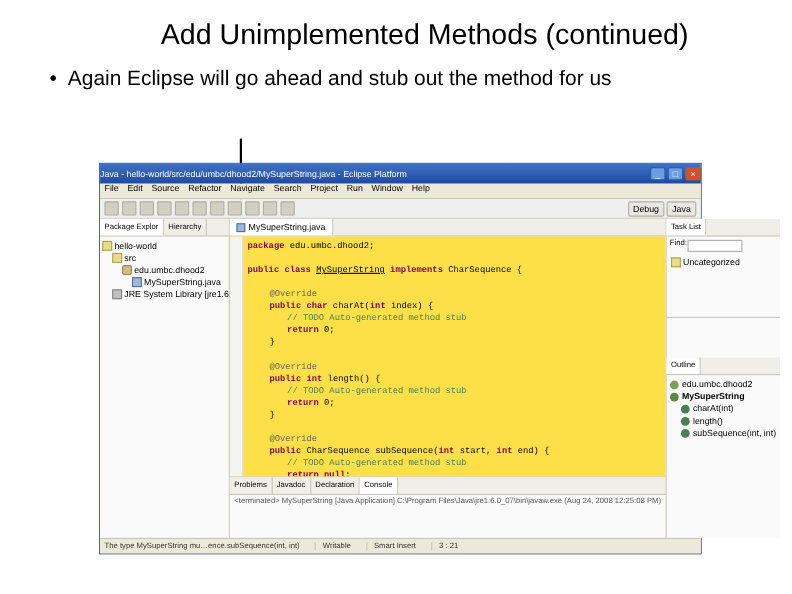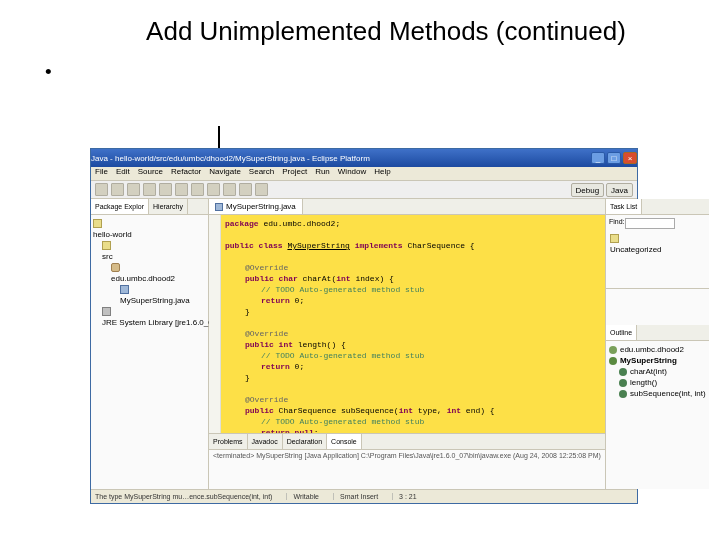--- a/index.html
+++ b/index.html
@@ -16,21 +16,21 @@
   .toolbar { height: 18px; background: #efefef; border-bottom: 1px solid #cac6b6; display: flex; align-items: center; padding: 0 4px; gap: 3px; }
   .tb-icon { width: 13px; height: 13px; background: #d3d0c0; border: 1px solid #b0ada0; border-radius: 1px; }
   .perspective-bar { position: absolute; right: 4px; top: 34px; height: 14px; display: flex; gap: 2px; font-size: 8px; }
   .persp-btn { padding: 0 4px; background: #e8e8e0; border: 1px solid #b0ada0; border-radius: 2px; display: flex; align-items: center; }
   .ide-body { position: absolute; left: 0; right: 0; top: 50px; bottom: 14px; background: #fff; display: flex; }
   .left-pane { width: 118px; border-right: 1px solid #cac6b6; display: flex; flex-direction: column; background: #fafafa; }
   .pane-tabs { height: 16px; display: flex; border-bottom: 1px solid #cac6b6; font-size: 7px; background: #efefe8; }
   .pane-tab { padding: 1px 4px; border-right: 1px solid #cac6b6; display: flex; align-items: center; gap: 2px; }
   .pane-tab.active { background: #fff; }
   .tree { padding: 3px 2px; font-size: 8px; color: #000; }
-  .tree-row { display: flex; align-items: flex-start; padding: 1px 0; gap: 2px; white-space: nowrap; flex-direction: column; }
+  .tree-row { display: flex; align-items: flex-end; padding: 1px 0; gap: 2px; white-space: nowrap; }
   .tree-row .ti { width: 9px; height: 9px; flex-shrink: 0; }
   .ti-fold { background: #e9dd8a; border: 1px solid #b0a050; }
   .ti-pkg { background: #d5bb88; border: 1px solid #a08050; border-radius: 2px; }
   .ti-java { background: #9fb8d8; border: 1px solid #5070a0; }
   .ti-lib { background: #c0c0c0; border: 1px solid #808080; }
   .center-pane { flex: 1; display: flex; flex-direction: column; }
   .editor-tabs { height: 16px; display: flex; background: #efefe8; border-bottom: 1px solid #cac6b6; font-size: 8px; }
   .editor-tab { padding: 1px 6px; display: flex; align-items: center; gap: 3px; background: #fff; border-right: 1px solid #cac6b6; }
   .editor { flex: 1; background: #fde047; font-family: 'Courier New', monospace; font-size: 8px; padding: 3px 4px 3px 16px; line-height: 11px; position: relative; overflow: hidden; }
   .editor .gutter { position: absolute; left: 0; top: 0; bottom: 0; width: 12px; background: #f4f4ee; border-right: 1px solid #e0e0d8; }
@@ -55,20 +55,21 @@
   .status .cell { border-left: 1px solid #c0c0b8; padding-left: 6px; }
   .arrow-line { position: absolute; border: 2px solid #000; border-top: none; border-right: none; }
   .arrow-head { position: absolute; width: 0; height: 0; border-left: 5px solid transparent; border-right: 5px solid transparent; border-bottom: 9px solid #000; transform: rotate(90deg); }
 </style>
 </head>
 <body>
 
 <h1 class="slide-title">Add Unimplemented Methods (continued)</h1>
 <div class="bullet">
   <span class="dot">•</span>
+  <span>Again Eclipse will go ahead and stub out the method for us</span>
 </div>
 
 <div class="arrow-line" style="left:218px; top:126px; width:197px; height:96px;"></div>
 <div class="arrow-head" style="left:411px; top:217px;"></div>
 
 <div class="screenshot">
 
   <div class="titlebar">
     <span class="ttext">Java - hello-world/src/edu/umbc/dhood2/MySuperString.java - Eclipse Platform</span>
     <span class="winbtn">_</span>
@@ -157,21 +158,21 @@
         <div style="padding-left:36px"><span class="kw">return</span><span> 0;</span></div>
         <div style="padding-left:20px"><span>}</span></div>
         <div>&nbsp;</div>
         <div style="padding-left:20px"><span class="ann">@Override</span></div>
         <div style="padding-left:20px"><span class="kw">public int</span><span> length() {</span></div>
         <div style="padding-left:36px"><span class="cmt">// TODO Auto-generated method stub</span></div>
         <div style="padding-left:36px"><span class="kw">return</span><span> 0;</span></div>
         <div style="padding-left:20px"><span>}</span></div>
         <div>&nbsp;</div>
         <div style="padding-left:20px"><span class="ann">@Override</span></div>
-        <div style="padding-left:20px"><span class="kw">public</span><span> CharSequence subSequence(</span><span class="kw">int</span><span> type, </span><span class="kw">int</span><span> end) {</span></div>
+        <div style="padding-left:20px"><span class="kw">public</span><span> CharSequence subSequence(</span><span class="kw">int</span><span> start, </span><span class="kw">int</span><span> end) {</span></div>
         <div style="padding-left:36px"><span class="cmt">// TODO Auto-generated method stub</span></div>
         <div style="padding-left:36px"><span class="kw">return null</span><span>;</span></div>
 
       </div>
       <div class="bottom-pane">
         <div class="pane-tabs">
           <div class="pane-tab">Problems</div>
           <div class="pane-tab">Javadoc</div>
           <div class="pane-tab">Declaration</div>
           <div class="pane-tab active">Console</div>

